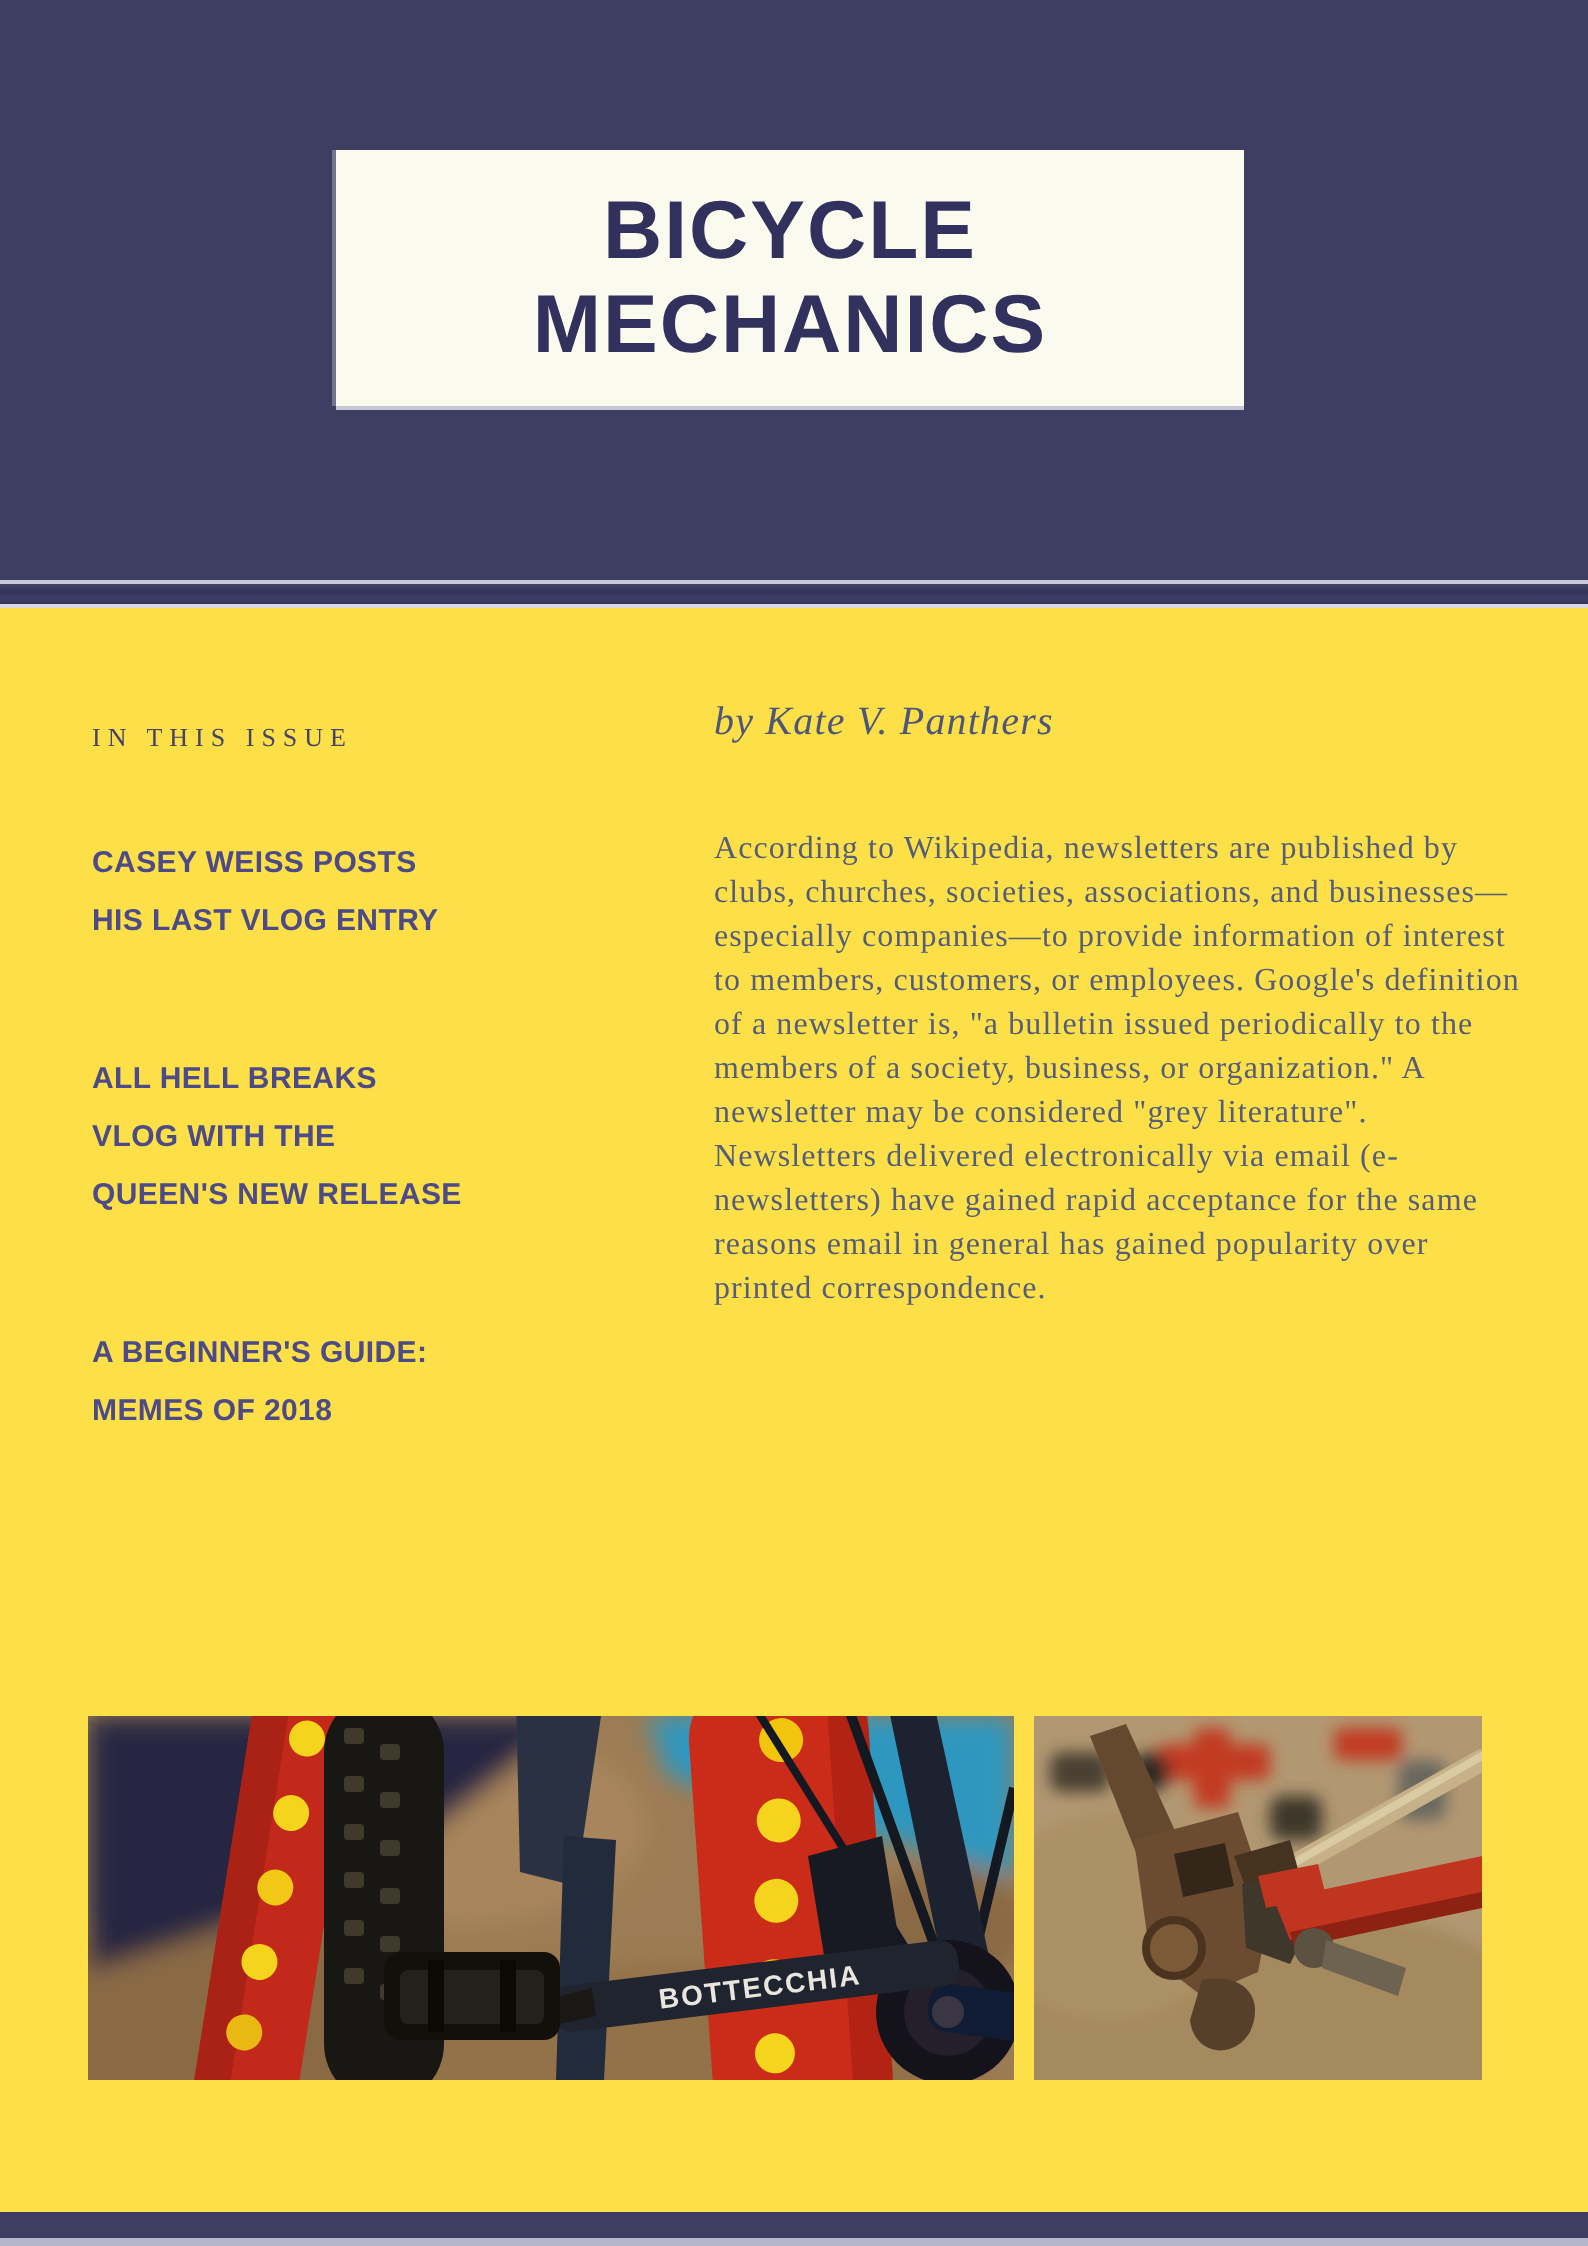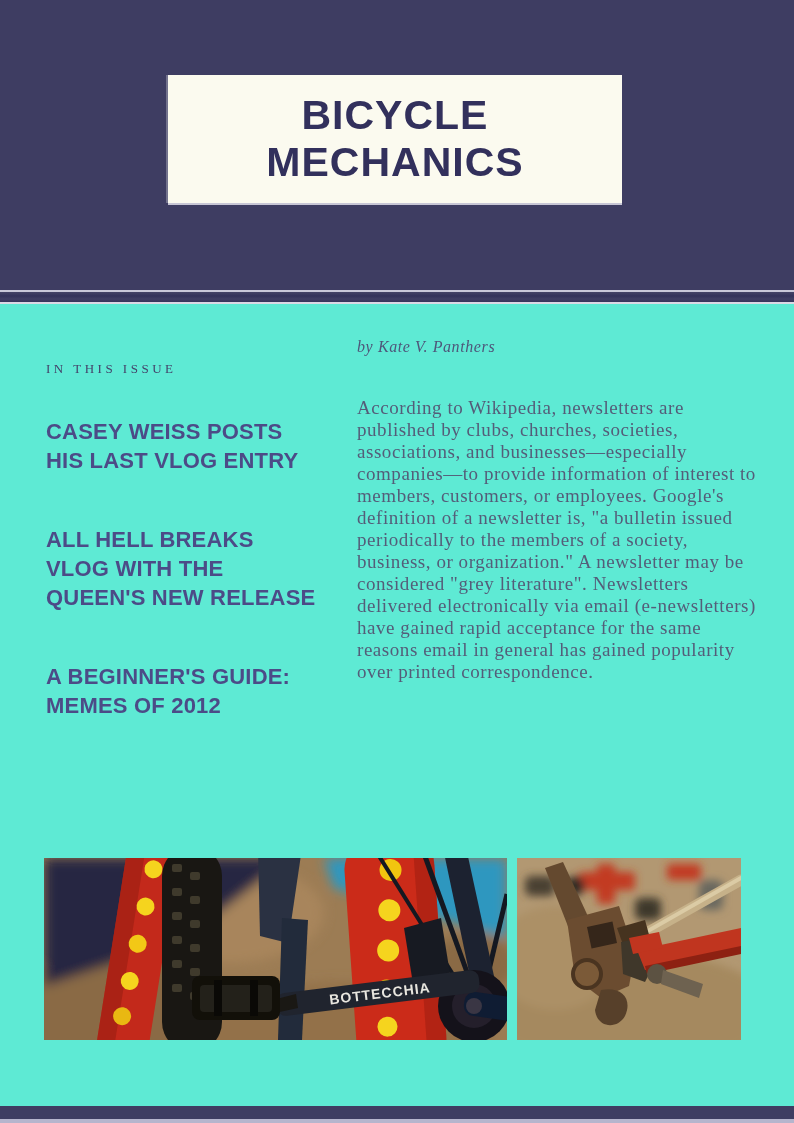--- a/index.html
+++ b/index.html
@@ -1,18 +1,18 @@
 <!DOCTYPE html>
 <html><head>
 <meta charset="utf-8">
 <style>
   html,body { margin:0; padding:0; background:#e8e8e8; }
   .page {
     position:relative; width:794px; height:1123px; margin:0 auto;
-    background:#5eead4; overflow:hidden;
+    background:#fde047; overflow:hidden;
     font-family:"Liberation Serif", serif;
   }
 
   
   .masthead { position:absolute; top:0; left:0; width:794px; height:290px; background:#3e3d62; }
   .title-box {
     position:absolute; left:168px; top:75px; width:454px; height:128px;
     background:#fbfaef; display:flex; align-items:center; justify-content:center;
     box-shadow:-2px 0 0 rgba(255,255,255,.28), 0 2px 0 rgba(214,213,226,.9);
   }
@@ -30,32 +30,32 @@
   }
 
   
   .issue-col { position:absolute; left:46px; top:361px; width:290px; }
   .issue-heading {
     font-family:"Liberation Serif", serif; font-size:13px; letter-spacing:3.5px;
     color:#44436a; margin:0 0 40px 0;
   }
   .issue-item {
     font-family:"Liberation Sans", sans-serif; font-weight:bold;
-    font-size:22px; line-height:29px; letter-spacing:.2px; color:#4c4b87;
+    font-size:15px; line-height:29px; letter-spacing:.2px; color:#4c4b87;
     white-space:pre-line; margin:0 0 50px 0;
   }
 
   
   .article-col { position:absolute; left:357px; top:338px; width:406px; }
   .byline {
-    font-style:italic; font-size:16px; letter-spacing:.6px; color:#4e577a;
-    margin:0 0 41px 0;
+    font-style:italic; font-size:20px; letter-spacing:.6px; color:#4e577a;
+    margin:12px 0 41px 0;
   }
   .para {
-    font-size:19px; line-height:22px; letter-spacing:.55px; color:#545d79;
+    font-size:16px; line-height:22px; letter-spacing:.55px; color:#545d79;
     margin:0 0 22px 0;
   }
 
   
   .photo { position:absolute; top:858px; height:182px; }
   .photo svg { display:block; width:100%; height:100%; }
   .photo-left  { left:44px;  width:463px; }
   .photo-right { left:517px; width:224px; }
 
   
@@ -78,21 +78,21 @@
   <div class="stripe"></div>
 
   <div class="issue-col">
     <p class="issue-heading">IN THIS ISSUE</p>
     <p class="issue-item">CASEY WEISS POSTS
 HIS LAST VLOG ENTRY</p>
     <p class="issue-item">ALL HELL BREAKS
 VLOG WITH THE
 QUEEN'S NEW RELEASE</p>
     <p class="issue-item">A BEGINNER'S GUIDE:
-MEMES OF 2012</p>
+MEMES OF 2018</p>
   </div>
 
   <div class="article-col">
     <p class="byline">by Kate V. Panthers</p>
     <p class="para">According to Wikipedia, newsletters are published by clubs, churches, societies, associations, and businesses—especially companies—to provide information of interest to members, customers, or employees. Google's definition of a newsletter is, "a bulletin issued periodically to the members of a society, business, or organization." A newsletter may be considered "grey literature". Newsletters delivered electronically via email (e-newsletters) have gained rapid acceptance for the same reasons email in general has gained popularity over printed correspondence.</p>
   </div>
 
   <div class="photo photo-left">
     <svg viewBox="0 0 463 182" preserveAspectRatio="none">
       <defs>

